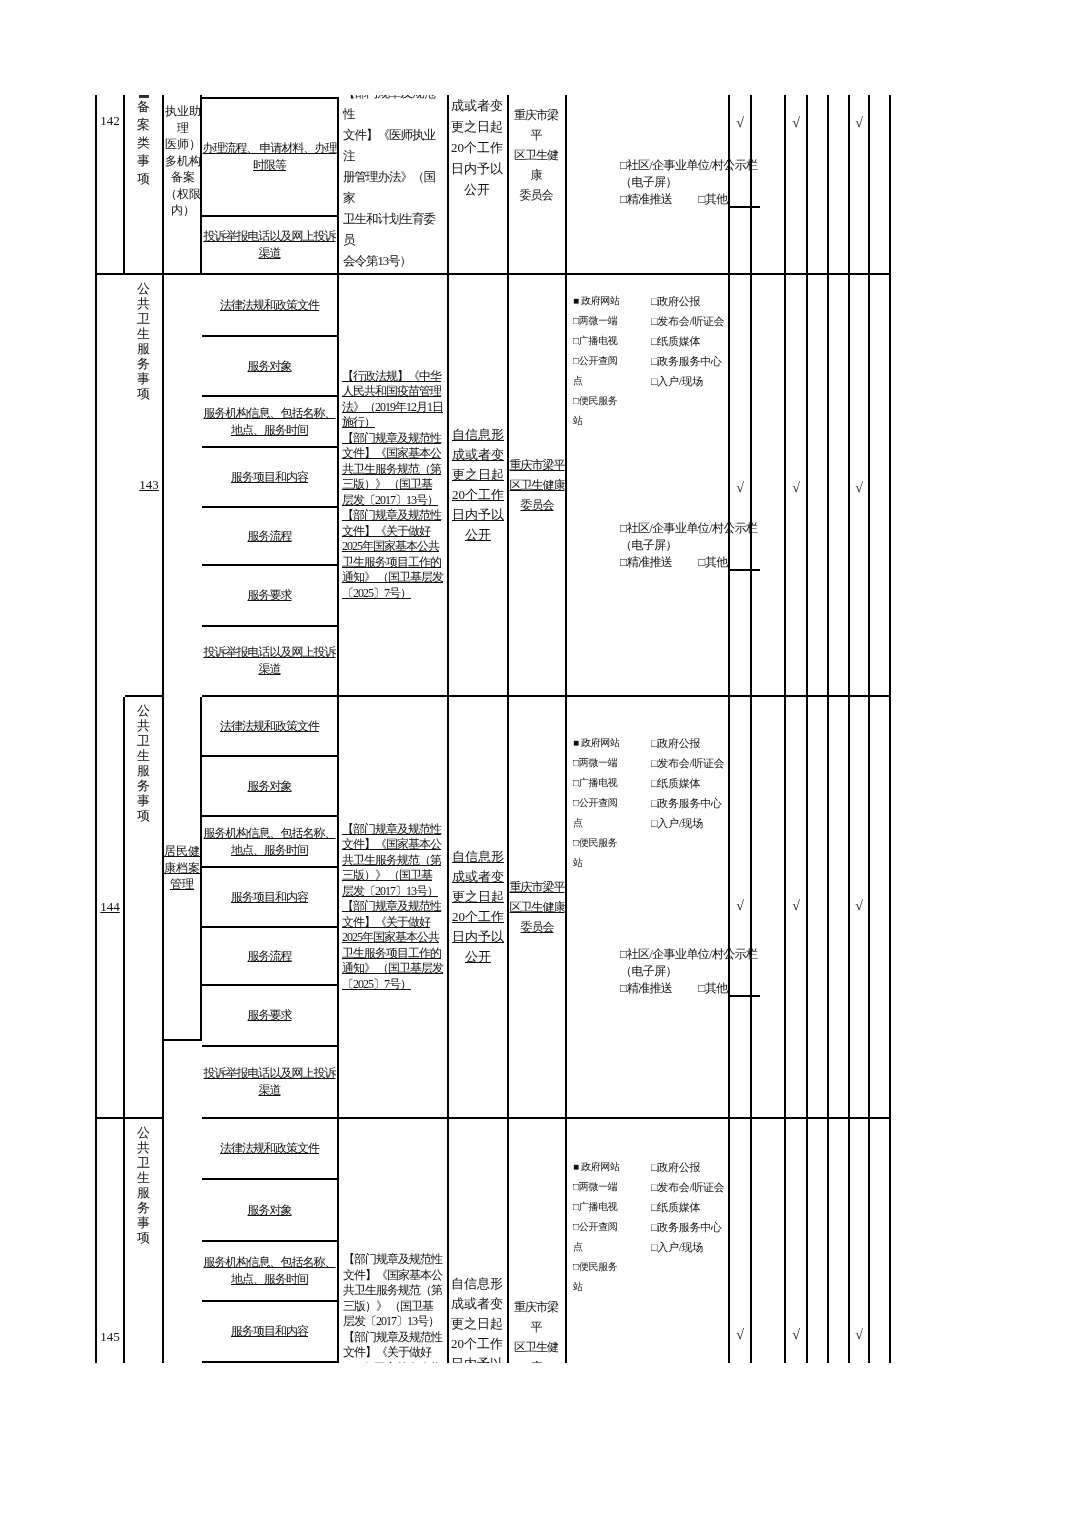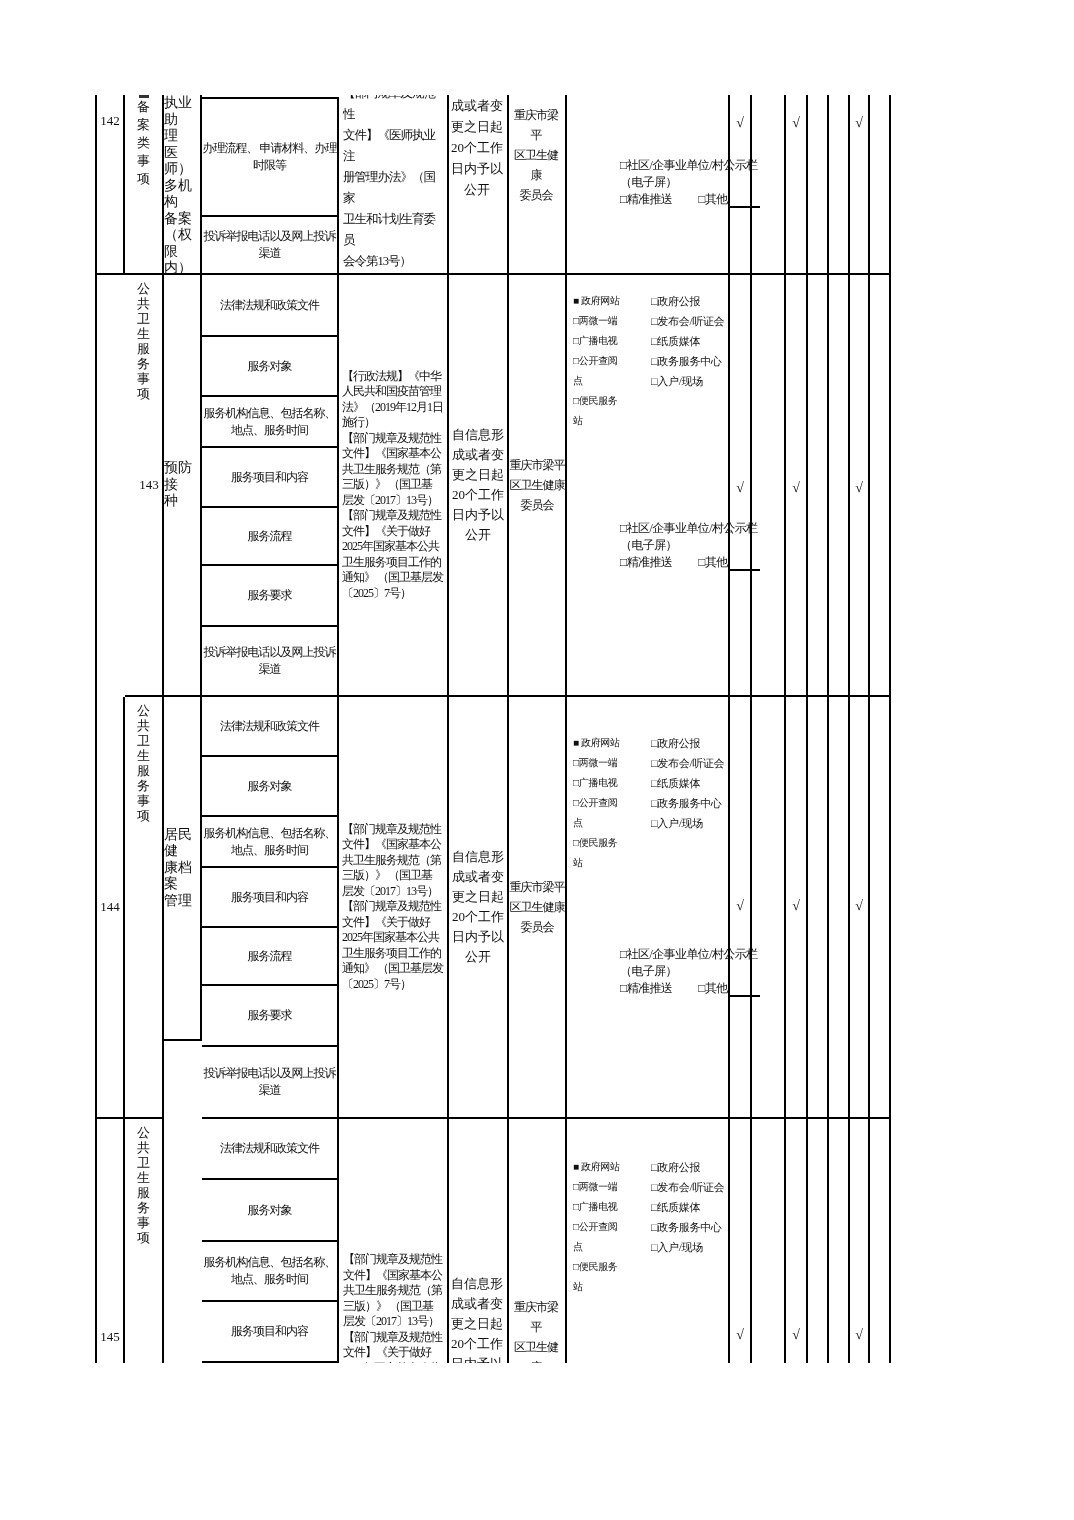--- a/index.html
+++ b/index.html
@@ -2,28 +2,28 @@
 <html><head>
 <meta charset="utf-8">
 <style>
   html,body{margin:0;padding:0;background:#e8e8e8;}
   .page{position:relative;width:1074px;height:1520px;background:#ffffff;overflow:hidden;
         font-family:"Liberation Serif","DejaVu Serif",serif;color:#111;}
   .tbl{position:absolute;left:95px;top:95px;width:794px;height:1268px;
        border-left:2px solid #000;overflow:hidden;}
   .cell{position:absolute;box-sizing:border-box;border-right:2px solid #000;
         border-bottom:2px solid #000;}
-  .ctr{display:flex;align-items:center;justify-content:center;text-align:center;}
+  .ctr{display:flex;align-items:center;justify-content:center;text-align:center;text-decoration:underline;}
   .topal{display:flex;align-items:flex-start;justify-content:center;text-align:center;}
   .num{font-size:13px;}
   .vtext{width:15px;word-break:break-all;line-height:15px;font-size:13px;
          margin:6px auto 0;text-align:center;}
   .vtext142{line-height:18px;margin-top:3px;}
-  .itemtxt{width:38px;word-break:break-all;font-size:14px;line-height:16.5px;
-           text-align:left;white-space:pre-line;margin:0 auto;}
+  .itemtxt{width:38px;word-break:break-all;font-size:12px;line-height:16.5px;
+           text-align:center;white-space:pre-line;margin:8px auto;}
   .subtxt{font-size:12px;letter-spacing:-1px;line-height:17px;white-space:pre-line;}
   .legal{font-size:12px;letter-spacing:-1px;line-height:15.5px;text-align:left;
          white-space:pre-line;width:102px;}
   .legal142{line-height:21px;font-size:12.5px;position:absolute;top:-12px;left:4px;}
   .timing{font-size:13px;line-height:20px;white-space:pre-line;text-align:center;}
   .resp{font-size:12px;letter-spacing:-1px;line-height:20px;white-space:pre-line;text-align:center;}
   .absfull{position:absolute;left:0;right:2px;}
   .chanL{position:absolute;left:6px;width:72px;font-size:10px;letter-spacing:-0.3px;
          line-height:20px;white-space:pre-line;}
   .chanR{position:absolute;left:84px;width:78px;font-size:11px;letter-spacing:-0.3px;
@@ -117,24 +117,20 @@
       </div>
     <div class="cell mark" style="left:773px;top:0;width:21px;height:180px;padding-top:20px;">
         <span></span>
       </div>
 
     <div class="cell ctr" style="left:0;top:180px;width:28px;height:422px;margin-left:39px;">
       <span class="num">143</span>
     </div>
     <div class="cell" style="left:28px;top:180px;width:39px;height:422px;">
       <div class="vtext">公共卫生服务事项</div>
-    </div>
-    <div class="cell ctr" style="left:67px;top:180px;width:38px;height:422px;">
-      <div class="itemtxt">预防接
-种</div>
     </div>
     <div class="cell ctr" style="left:105px;top:180px;width:137px;height:62px;">
         <div class="subtxt">法律法规和政策文件</div>
       </div>
     <div class="cell ctr" style="left:105px;top:242px;width:137px;height:60px;">
         <div class="subtxt">服务对象</div>
       </div>
     <div class="cell ctr" style="left:105px;top:302px;width:137px;height:51px;">
         <div class="subtxt">服务机构信息、包括名称、
 地点、服务时间</div>

